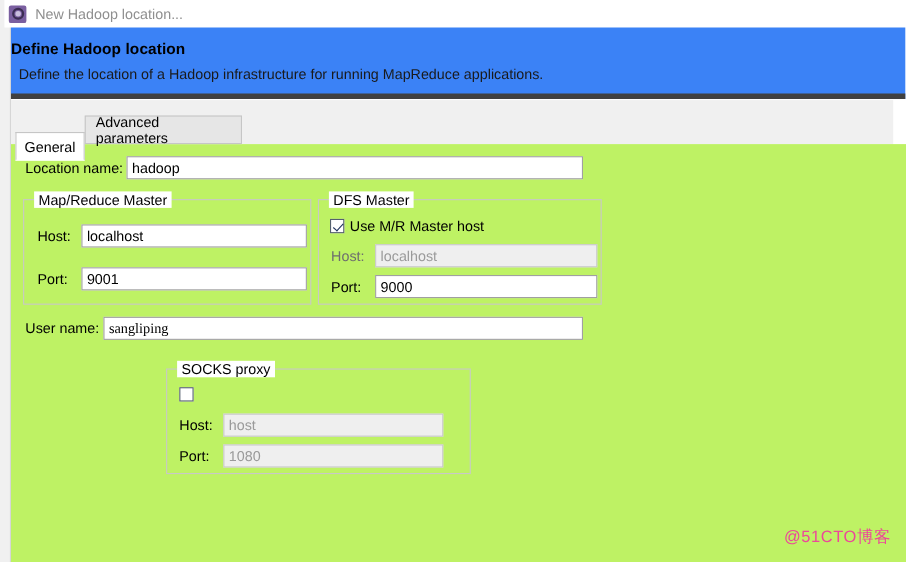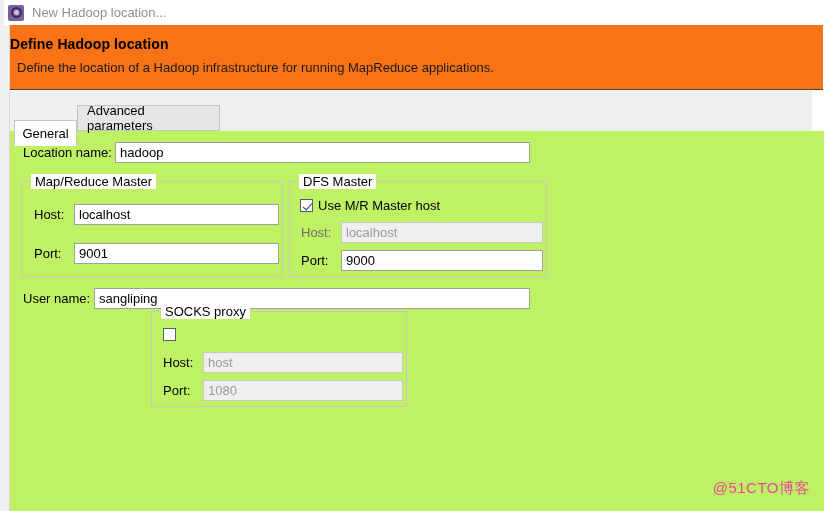--- a/index.html
+++ b/index.html
@@ -72,22 +72,22 @@
   #title-text {
     color: #8f8f8f;
     font-size: 13px;
   }
 
   
   #header {
     position: absolute;
     left: 10px; top: 25px;
     width: 813px; height: 65px;
-    background: #f97316;
-    border-bottom: 1px solid #404040;
+    background: #3b82f6;
+    border-bottom: 5px solid #404040;
     box-sizing: border-box;
   }
   #header-title {
     position: absolute;
     left: 0px; top: 11px;
     font-size: 14px;
     font-weight: bold;
     color: #000000;
     letter-spacing: 0.1px;
   }
@@ -297,24 +297,24 @@
       </div>
 
       <div class="field-row" style="left:11px; top:68px;">
         <span class="field-label" style="width:40px;">Port:</span>
         <div class="textbox" style="width:202px;">9000</div>
       </div>
     </div>
 
     <div class="field-row" style="left:13px; top:157px;">
       <span class="field-label" style="width:71px;">User name:</span>
-      <div class="textbox" style="width:436px;" placeholder="">sangliping</div>
-    </div>
-
-    <div class="groupbox" style="left:141px; top:180px; width:256px; height:96px;">
+      <div class="textbox" style="width:436px;font-family:Liberation Serif, serif;" placeholder="">sangliping</div>
+    </div>
+
+    <div class="groupbox" style="left:141px; top:204px; width:277px; height:96px;">
       <span class="group-title">SOCKS proxy</span>
 
       <div class="checkrow" style="left:11px; top:16px;">
         <span class="checkbox"></span>
       </div>
 
       <div class="field-row" style="left:11px; top:40px;">
         <span class="field-label" style="width:40px;">Host:</span>
         <div class="textbox disabled" style="width:200px;">host</div>
       </div>

